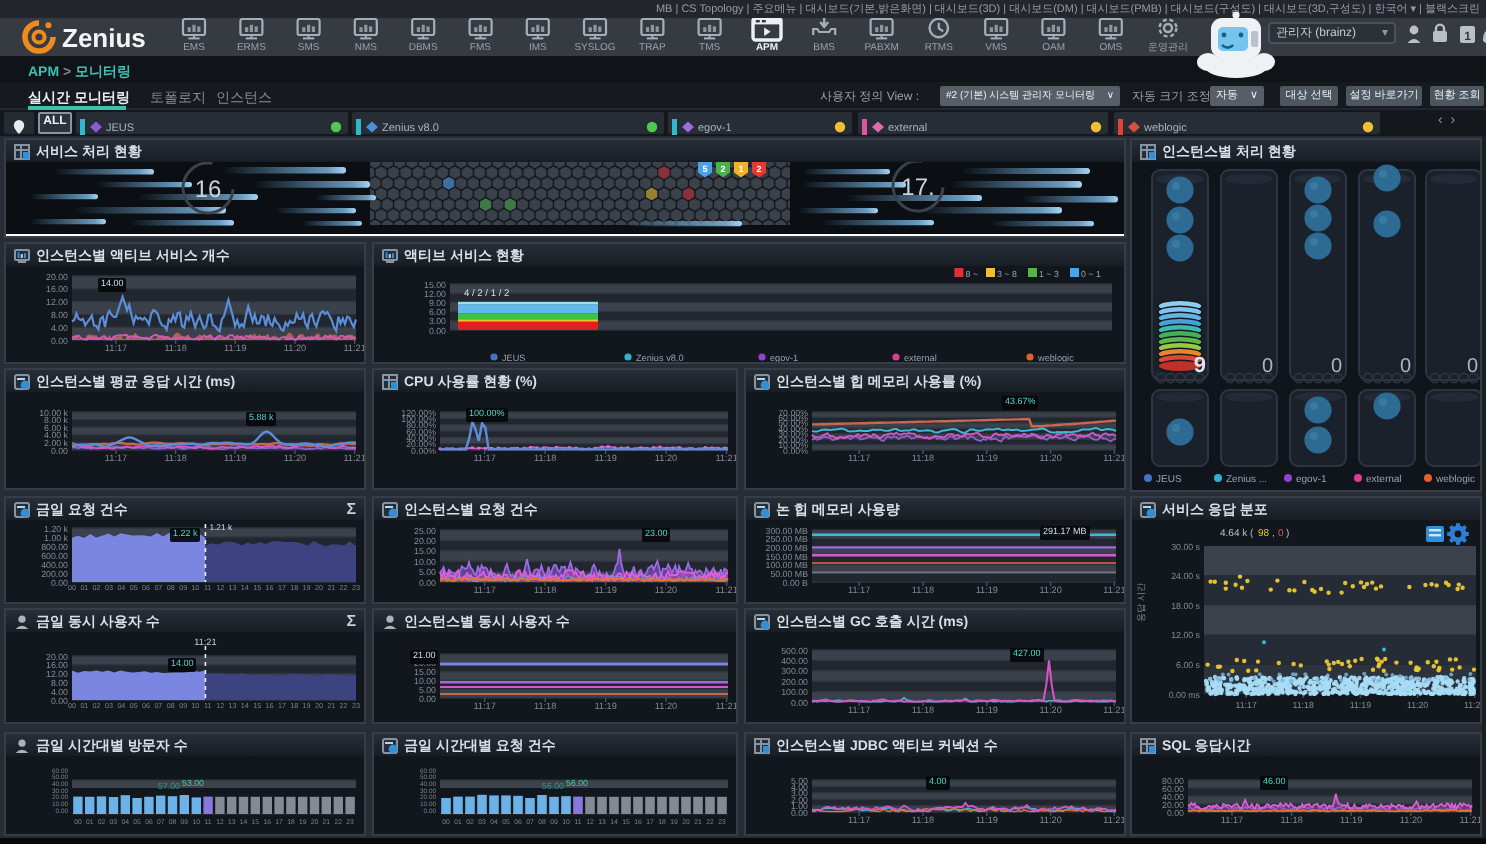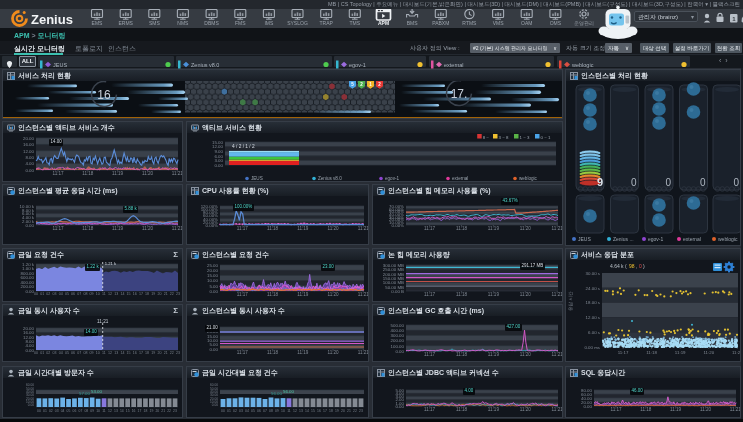--- a/index.html
+++ b/index.html
@@ -1,16 +1,16 @@
 <!DOCTYPE html>
 <html><head><meta charset="utf-8"><style>
 *{margin:0;padding:0;box-sizing:border-box}
 body{width:743px;height:422px;background:#282d35;font-family:"Liberation Sans",sans-serif;overflow:hidden;position:relative}
 .abs{position:absolute}
-.pnl{position:absolute;background:#a16207;border:1px solid #363d47}
+.pnl{position:absolute;background:#ffffff;border:1px solid #363d47}
 .ptit{height:11px;background:linear-gradient(#272e37,#181d24);display:flex;align-items:center;padding:0 4px;font-size:7px;font-weight:bold;color:#d9dfe6;white-space:nowrap;overflow:hidden}
 .pbody{position:relative;overflow:hidden}
 .tip{position:absolute;background:rgba(5,8,11,0.92);color:#52d8cc;font-size:4.5px;padding:0px 1.5px;border-radius:1px;line-height:6.5px;white-space:nowrap;z-index:5}
 </style></head><body>
 <div class="abs" style="left:0;top:0;width:743px;height:9px;background:#23272d"></div>
 <div class="abs" style="left:0px;top:1px;width:740px;height:8px;font-size:5.5px;color:#959ca6;white-space:nowrap;overflow:hidden;display:flex;justify-content:flex-end">MB&nbsp;|&nbsp;CS Topology&nbsp;|&nbsp;주요메뉴&nbsp;|&nbsp;대시보드(기본,밝은화면)&nbsp;|&nbsp;대시보드(3D)&nbsp;|&nbsp;대시보드(DM)&nbsp;|&nbsp;대시보드(PMB)&nbsp;|&nbsp;대시보드(구성도)&nbsp;|&nbsp;대시보드(3D,구성도)&nbsp;|&nbsp;한국어 ▾&nbsp;|&nbsp;블랙스크린</div>
 <div class="abs" style="left:0;top:9px;width:743px;height:19px;background:#363b42"></div>
 <div class="abs" style="left:10px;top:9px;width:80px;height:19px"><svg width="80" height="19">
       <path d="M9.5 2.5 A7 7 0 1 0 16.5 9.5" fill="none" stroke="#ef8b1d" stroke-width="2.8"></path>
       <circle cx="9.5" cy="9.5" r="2.8" fill="none" stroke="#ef8b1d" stroke-width="2"></circle>

